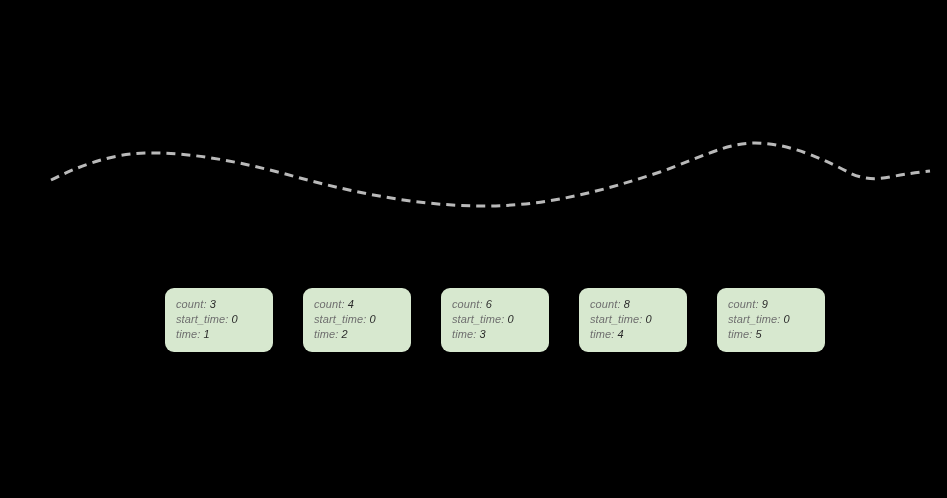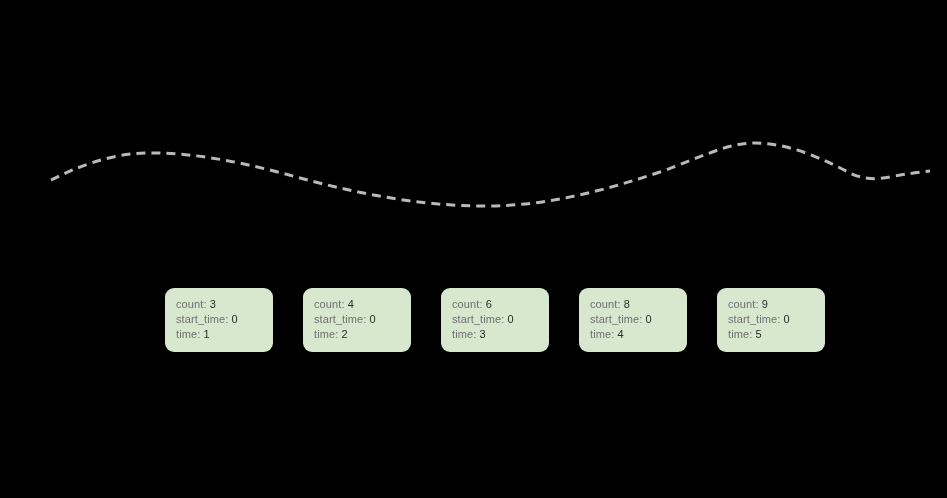--- a/index.html
+++ b/index.html
@@ -16,20 +16,21 @@
     font-family: "Liberation Sans", sans-serif;
     -webkit-font-smoothing: antialiased;
   }
   #stage {
     position: absolute;
     left: 0;
     top: 0;
     width: 947px;
     height: 408px;
     background: #000000;
+    font-style: italic;
   }
   
   #curve-layer {
     position: absolute;
     left: 0;
     top: 0;
     width: 947px;
     height: 498px;
     pointer-events: none;
   }

